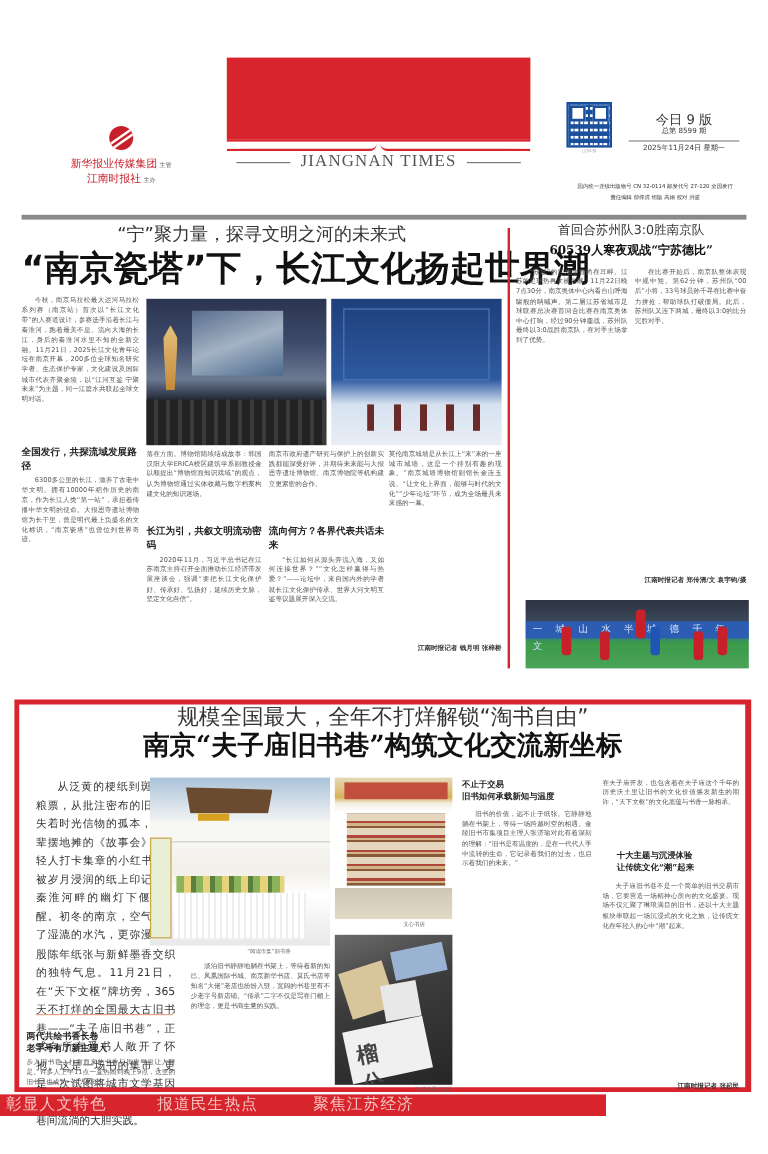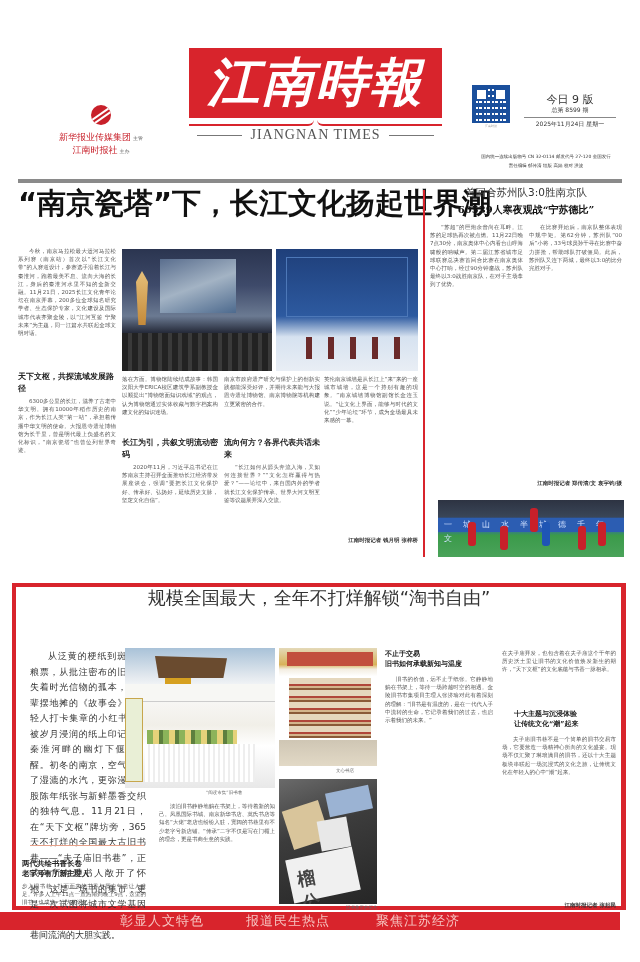--- a/index.html
+++ b/index.html
@@ -120,39 +120,38 @@
   .f-col1 { left: 143px; top: 215px; width: 116px; height: 104px; }
   .f-col3-head { position: absolute; left: 369px; top: 62px; width: 108px; }
   .f-col3 { left: 369px; top: 88px; width: 108px; height: 230px; }
   .f-col4 { left: 486px; top: 62px; width: 114px; height: 54px; }
   .f-col4-head { position: absolute; left: 498px; top: 122px; width: 114px; font-family: Liberation Mono, monospace; }
   .f-col4b { left: 486px; top: 148px; width: 114px; height: 164px; }
   .f-byline { position: absolute; left: 486px; top: 313px; width: 114px; }
   .sec-head { font-size: 7px; font-weight: bold; color: #222; line-height: 10px; }
 
   
-  .footer-banner { position: absolute; left: 0; top: 912px; width: 620px; height: 18px; background: #d8242c; }
+  .footer-banner { position: absolute; left: 0; top: 912px; width: 505px; height: 18px; background: #d8242c; }
   .footer-banner span { position: absolute; right: 160px; top: 0; font-family: "DejaVu Serif", serif; font-size: 13px; color: #f6c4c0; letter-spacing: 1px; line-height: 18px; white-space: nowrap; }
   .footer-banner span.s1 { right: 416px; }
   .footer-banner span.s2 { right: 290px; }
 </style>
 </head>
 <body>
 
 <header class="masthead">
   <div class="publisher">
     <div class="pub-emblem"></div>
     <div class="pub-since"></div>
     <div class="pub-line"><span>新华报业传媒集团</span><small>主管</small></div>
     <div class="pub-line"><span>江南时报社</span><small>主办</small></div>
   </div>
 
   <div class="logo-block">
     <div class="logo-red"></div>
-    <div class="logo-text">江南時報</div>
     <div class="logo-book"></div>
     <div class="logo-en">
       <div class="rule"></div>
       <span>JIANGNAN TIMES</span>
       <div class="rule"></div>
     </div>
   </div>
 
   <div class="qr"></div>
   <div class="qr-label">江南时报</div>
@@ -163,25 +162,26 @@
     <div class="date">2025年11月24日 星期一</div>
   </div>
   <div class="legal-info">
     <div>国内统一连续出版物号 CN 32-0114 邮发代号 27-120 全国发行</div>
     <div>责任编辑 郁传清 组版 高娟 校对 洪波</div>
   </div>
 </header>
 <div class="masthead-rule"></div>
 
 <section class="top-left">
+  <div class="kicker">“宁”聚力量，探寻文明之河的未来式</div>
   <h1 class="headline-big">“南京瓷塔”下，长江文化扬起世界潮</h1>
 
   <div class="tl-col1">
     <p class="col-text" style="height:120px;text-indent:2em">今秋，南京马拉松最大运河马拉松系列赛（南京站）首次以“长江文化带”的人赛道设计，参赛选手沿着长江与秦淮河，跑着最美不息、流向大海的长江，身后的秦淮河水里不知的全新交融。11月21日，2025长江文化青年论坛在南京开幕，200多位全球知名研究学者、生态保护专家，文化建设及国际城市代表齐聚金陵，以“江河互鉴 宁聚未来”为主题，同一江篇水共联起全球文明对话。</p>
-    <div class="sub-head">天下文枢，共探流域发展路径</div>
+    <div class="sub-head">全国发行，共探流域发展路径</div>
     <p class="col-text" style="height:170px;text-indent:2em">6300多公里的长江，滋养了古老中华文明。拥有10000年稻作历史的南京，作为长江人类“第一站”，承担着传播中华文明的使命。大报恩寺遗址博物馆为长干里，曾是明代最上负盛名的文化标识，“南京瓷塔”也曾位列世界奇迹。</p>
   </div>
 
   <div class="photo photo-forum1" title="论坛现场：大报恩寺琉璃塔背景">
     <div class="screen"></div>
     <div class="tower"></div>
     <div class="crowd"></div>
   </div>
   <div class="photo photo-forum2" title="论坛嘉宾对话环节">
     <div class="panel"></div>
@@ -227,20 +227,21 @@
   <div class="player" style="left:30px;top:22px;background:#c8202a"></div>
   <div class="player" style="left:62px;top:26px;background:#c8202a"></div>
   <div class="player" style="left:92px;top:8px;background:#c8202a"></div>
   <div class="player" style="left:104px;top:22px;background:#1f55b5"></div>
   <div class="player" style="left:140px;top:26px;background:#c8202a"></div>
   <div class="player" style="left:160px;top:22px;background:#c8202a"></div>
 </div>
 
 <section class="feature">
   <div class="feature-kicker">规模全国最大，全年不打烊解锁“淘书自由”</div>
+  <h2 class="feature-headline">南京“夫子庙旧书巷”构筑文化交流新坐标</h2>
 
   <p class="lead">从泛黄的梗纸到斑驳的粮票，从批注密布的旧籍到失着时光信物的孤本，从父辈摆地摊的《故事会》到年轻人打卡集章的小红书——被岁月浸润的纸上印记，在秦淮河畔的幽灯下偃偃苏醒。初冬的南京，空气里除了湿漉的水汽，更弥漫着一股陈年纸张与新鲜墨香交织的独特气息。11月21日，在“天下文枢”牌坊旁，365天不打烊的全国最大古旧书巷——“夫子庙旧书巷”，正式向所有爱书人敞开了怀抱。这是一场书的集市，更是一次试图将城市文学基因重新激活，让历史文脉在街巷间流淌的大胆实践。</p>
   <div class="lead-rule"></div>
   <div class="side-head">
     <div>两代共绘书香长卷</div>
     <div>老字号有了新主理人</div>
   </div>
   <p class="side-text col-text">步入旧书巷，扑面而来的书香与历史气息让人驻足。许多人上午11点一直热闹到晚上9点，这里的旧书，也成为一代人的记忆。</p>
 
   <div class="photo photo-stalls">

